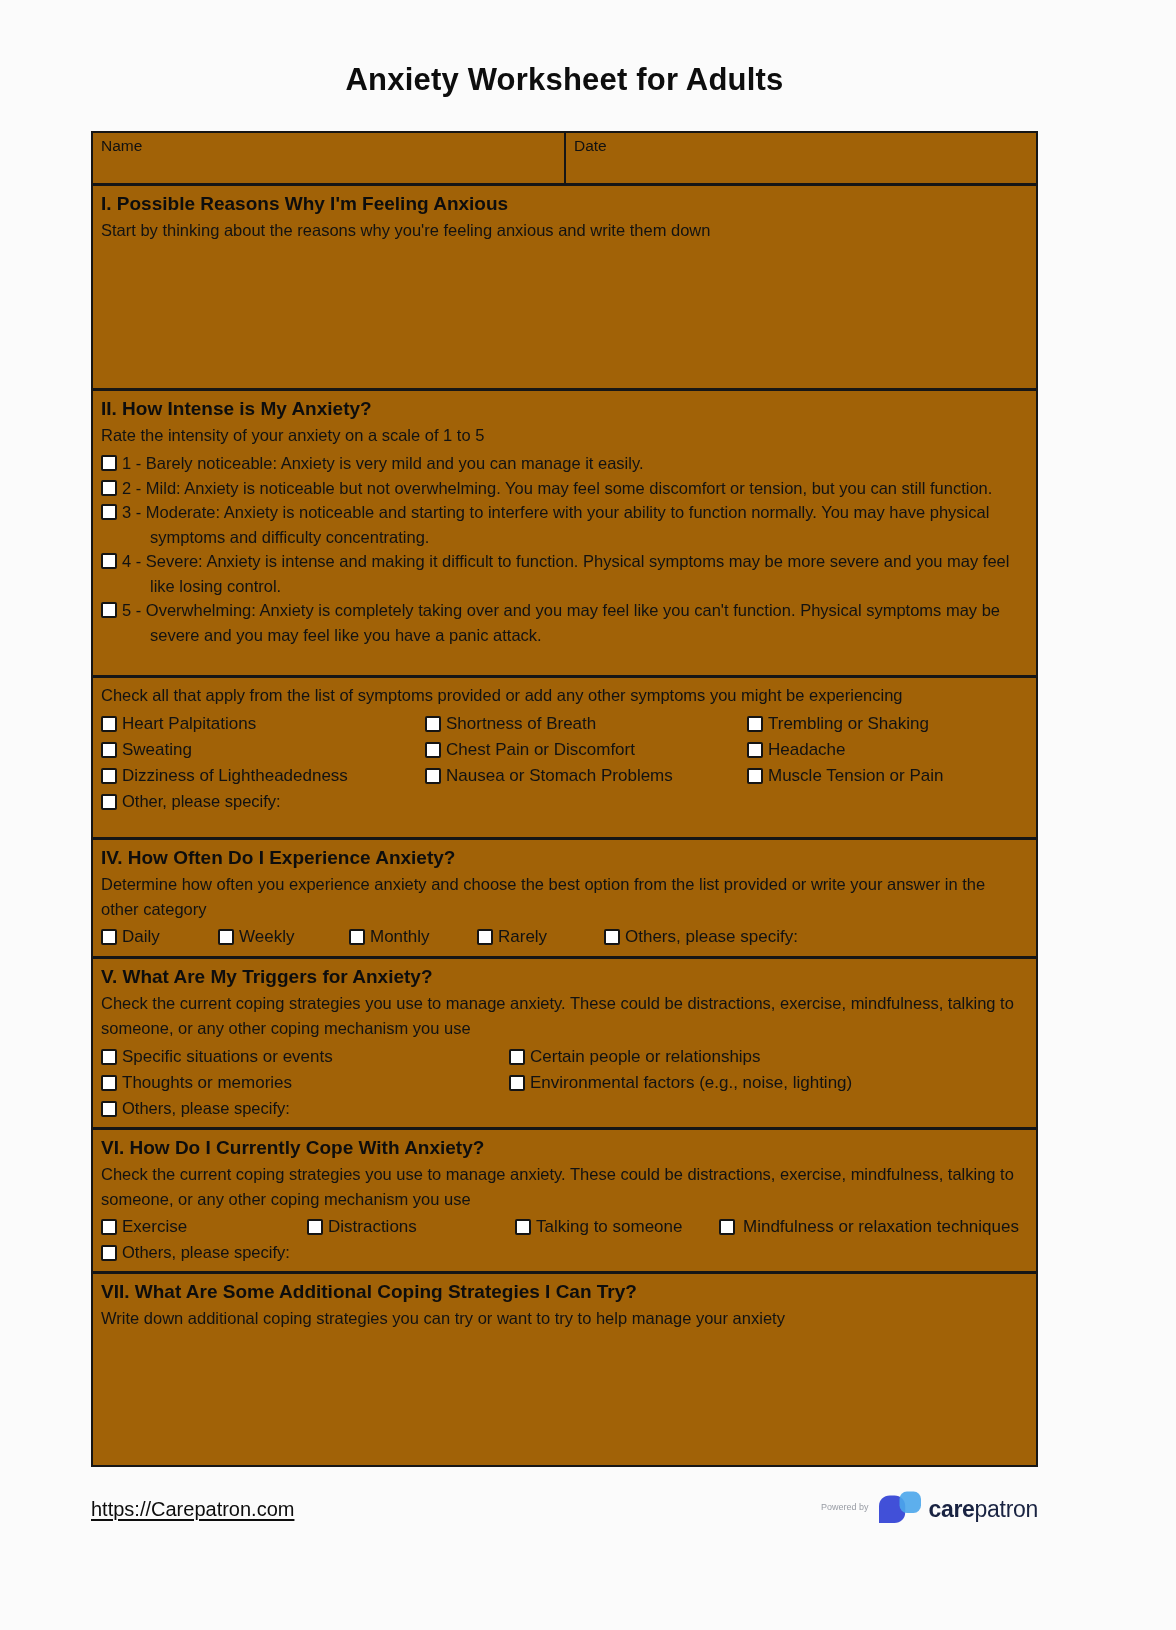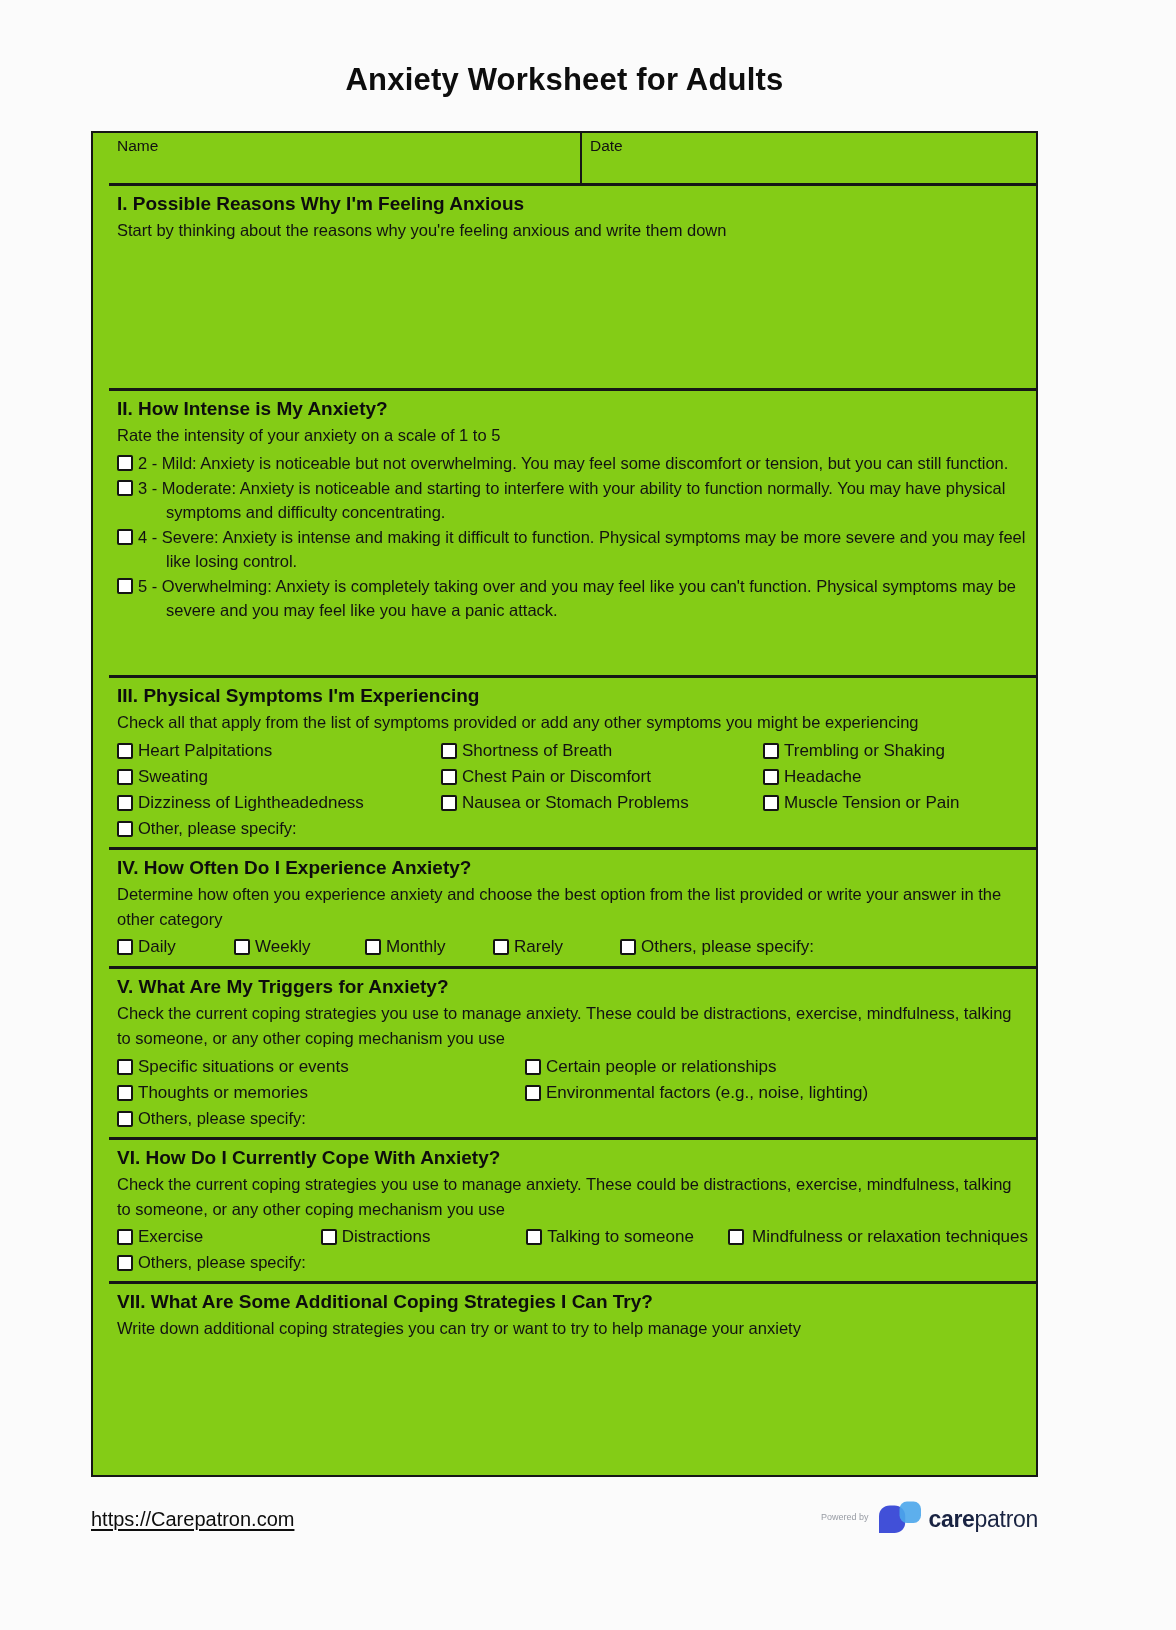--- a/index.html
+++ b/index.html
@@ -14,22 +14,21 @@
     margin-top: 62px;
     text-align: center;
     font-size: 31px;
     font-weight: bold;
     color: #0d0d0d;
     letter-spacing: 0.2px;
   }
   .sheet {
     margin-top: 33px;
     border: 2px solid #161616;
-    background: #84cc16;
-    padding-left: 16px;
+    background: #a16207;
   }
   
   .namedate { display: flex; border-bottom: 3px solid #161616; }
   .namedate .cell { padding: 4px 8px; height: 50px; font-size: 15.5px; }
   .namedate .cell.name { width: 473px; border-right: 2px solid #161616; }
   .namedate .cell.date { flex: 1; }
   
   .sec { padding: 5px 8px 9px 8px; }
   .sec + .sec { border-top: 3px solid #161616; }
   .sec h2 { font-size: 19px; font-weight: bold; margin: 2px 0 3px 0; color: #0d0d0d; }
@@ -125,39 +124,42 @@
       <div class="desc">Start by thinking about the reasons why you're feeling anxious and write them down</div>
       <div style="height:130px;"></div>
     </div>
 
     <div class="sec sec-intensity">
       <h2>II. How Intense is My Anxiety?</h2>
       <div class="desc">Rate the intensity of your anxiety on a scale of 1 to 5</div>
       <div class="opts-intensity">
         <div class="opt">
           <span class="cb"></span>
+          <span class="opt-label">1 - Barely noticeable: Anxiety is very mild and you can manage it easily.</span>
+        </div>
+        <div class="opt">
+          <span class="cb"></span>
           <span class="opt-label">2 - Mild: Anxiety is noticeable but not overwhelming. You may feel some discomfort or tension, but you can still function.</span>
         </div>
         <div class="opt">
           <span class="cb"></span>
           <span class="opt-label">3 - Moderate: Anxiety is noticeable and starting to interfere with your ability to function normally. You may have physical symptoms and difficulty concentrating.</span>
         </div>
         <div class="opt">
           <span class="cb"></span>
           <span class="opt-label">4 - Severe: Anxiety is intense and making it difficult to function. Physical symptoms may be more severe and you may feel like losing control.</span>
         </div>
         <div class="opt">
           <span class="cb"></span>
           <span class="opt-label">5 - Overwhelming: Anxiety is completely taking over and you may feel like you can't function. Physical symptoms may be severe and you may feel like you have a panic attack.</span>
         </div>
       </div>
     </div>
 
     <div class="sec sec-symptoms">
-      <h2>III. Physical Symptoms I'm Experiencing</h2>
       <div class="desc">Check all that apply from the list of symptoms provided or add any other symptoms you might be experiencing</div>
       <div class="grid-symptoms">
         <div class="chk-item">
           <span class="cb"></span>
           <span class="lbl">Heart Palpitations</span>
         </div>
         <div class="chk-item">
           <span class="cb"></span>
           <span class="lbl">Shortness of Breath</span>
         </div>

